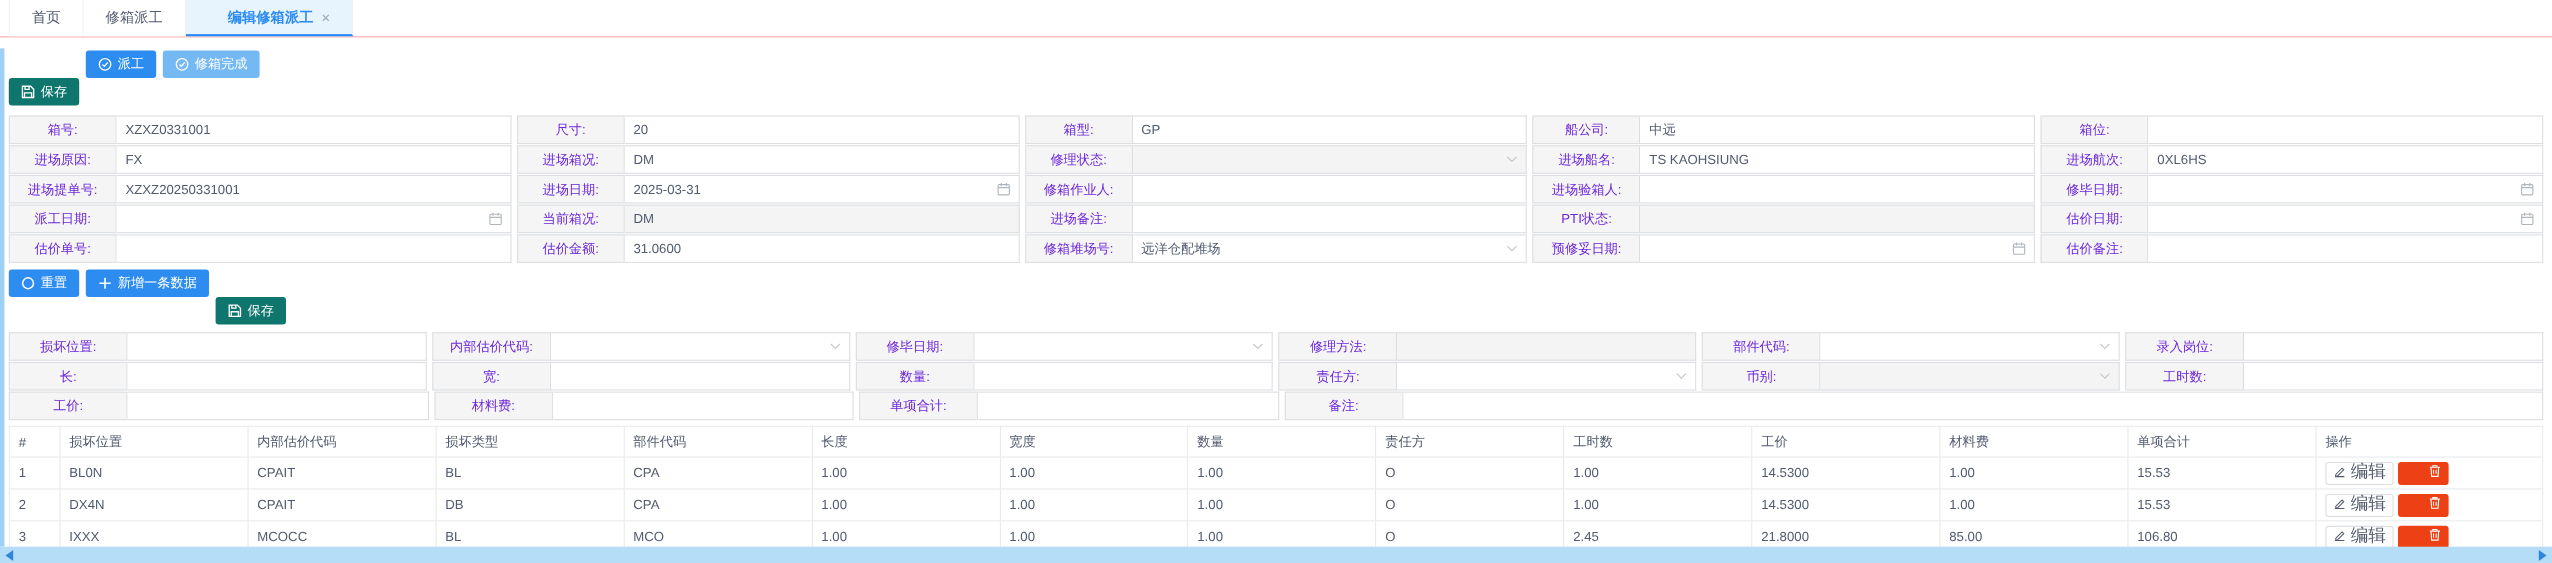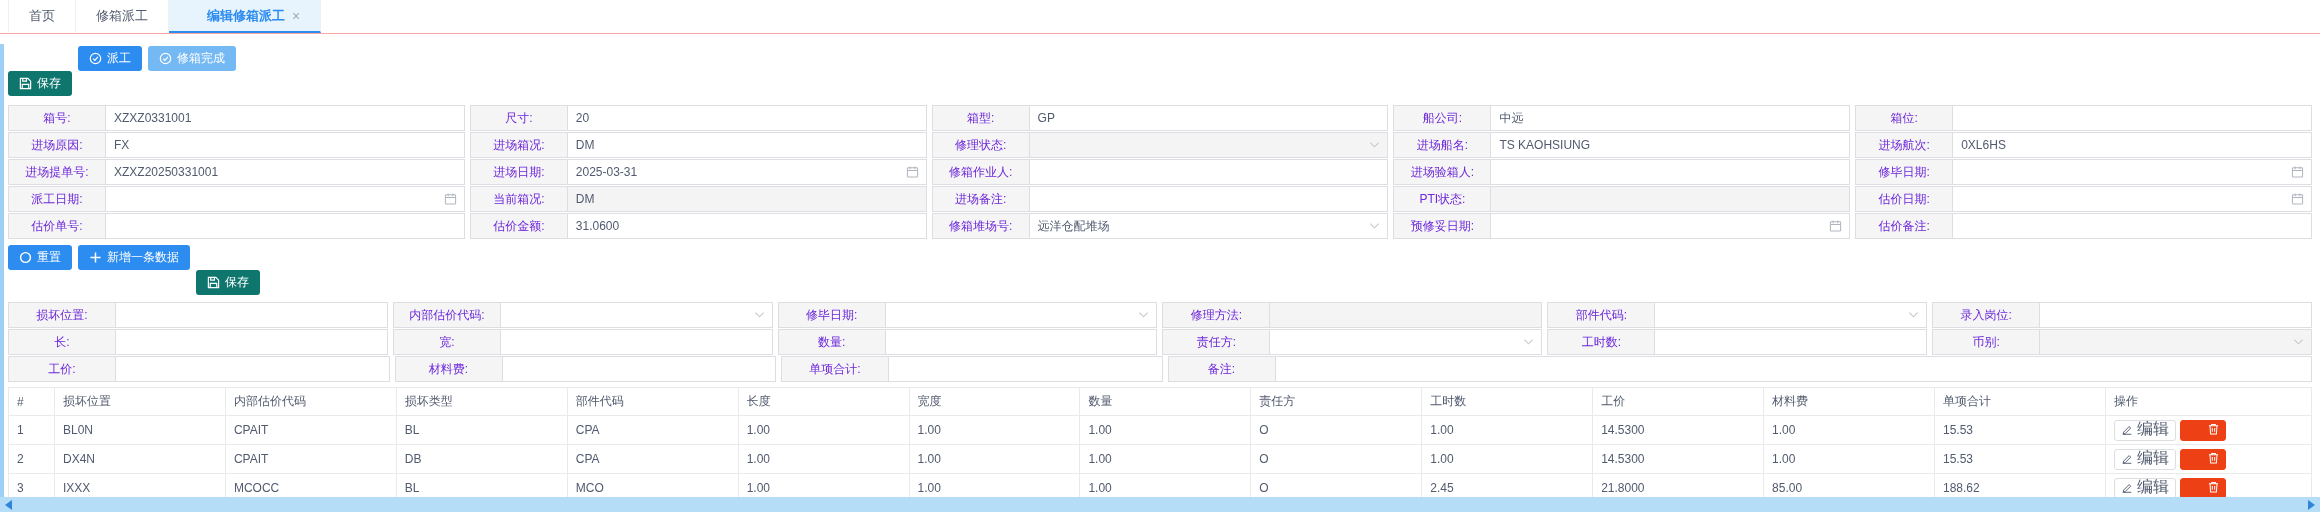--- a/index.html
+++ b/index.html
@@ -408,34 +408,34 @@
           <div class="val">
             <span class="vtext"></span>
             <span class="fic">
               <svg width="11" height="8" viewBox="0 0 12 8" fill="none" stroke="#c5c8ce" stroke-width="1.2">
                 <polyline points="1.5,1.5 6,6 10.5,1.5"></polyline>
               </svg>
             </span>
           </div>
         </div>
         <div class="field">
-          <div class="lbl">工时数:</div>
-          <div class="val">
-            <span class="vtext"></span>
-          </div>
-        </div>
-        <div class="field">
           <div class="lbl">币别:</div>
           <div class="val dis">
             <span class="vtext"></span>
             <span class="fic">
               <svg width="11" height="8" viewBox="0 0 12 8" fill="none" stroke="#c5c8ce" stroke-width="1.2">
                 <polyline points="1.5,1.5 6,6 10.5,1.5"></polyline>
               </svg>
             </span>
+          </div>
+        </div>
+        <div class="field">
+          <div class="lbl">工时数:</div>
+          <div class="val">
+            <span class="vtext"></span>
           </div>
         </div>
       </div>
       <div class="frow">
         <div class="field">
           <div class="lbl">工价:</div>
           <div class="val">
             <span class="vtext"></span>
           </div>
         </div>
@@ -560,21 +560,21 @@
           <td>MCOCC</td>
           <td>BL</td>
           <td>MCO</td>
           <td>1.00</td>
           <td>1.00</td>
           <td>1.00</td>
           <td>O</td>
           <td>2.45</td>
           <td>21.8000</td>
           <td>85.00</td>
-          <td>188.62</td>
+          <td>106.80</td>
           <td><button class="mini-btn mini-edit">
               <span><svg width="12" height="12" viewBox="0 0 14 14" fill="none" stroke="#515a6e" stroke-width="1.1">
                   <path d="M2 12h10"></path>
                   <path d="M3 9.5 9.5 3l1.8 1.8L4.8 11.3 2.7 11.8z"></path>
                 </svg></span>
               <span>编辑</span>
             </button><button class="mini-btn mini-del">
               <span><svg width="11" height="12" viewBox="0 0 12 13" fill="none" stroke="#fff" stroke-width="1.1">
                   <path d="M1 3h10M4 3V1.5h4V3"></path>
                   <path d="M2.2 3l.6 9h6.4l.6-9"></path>

